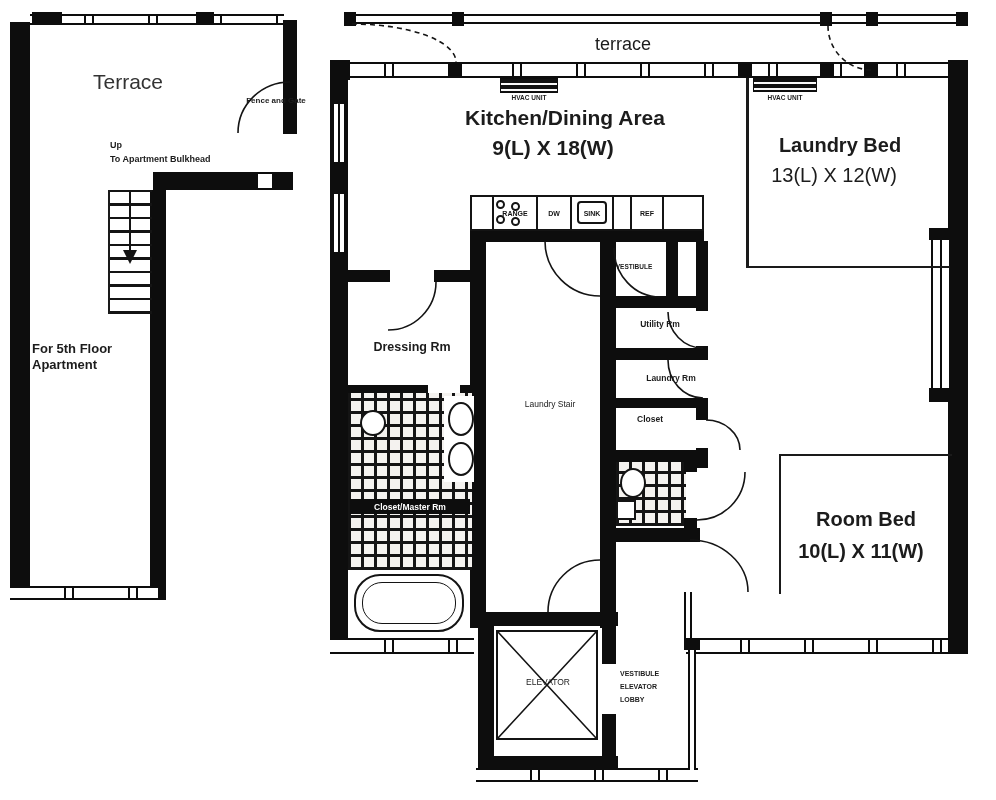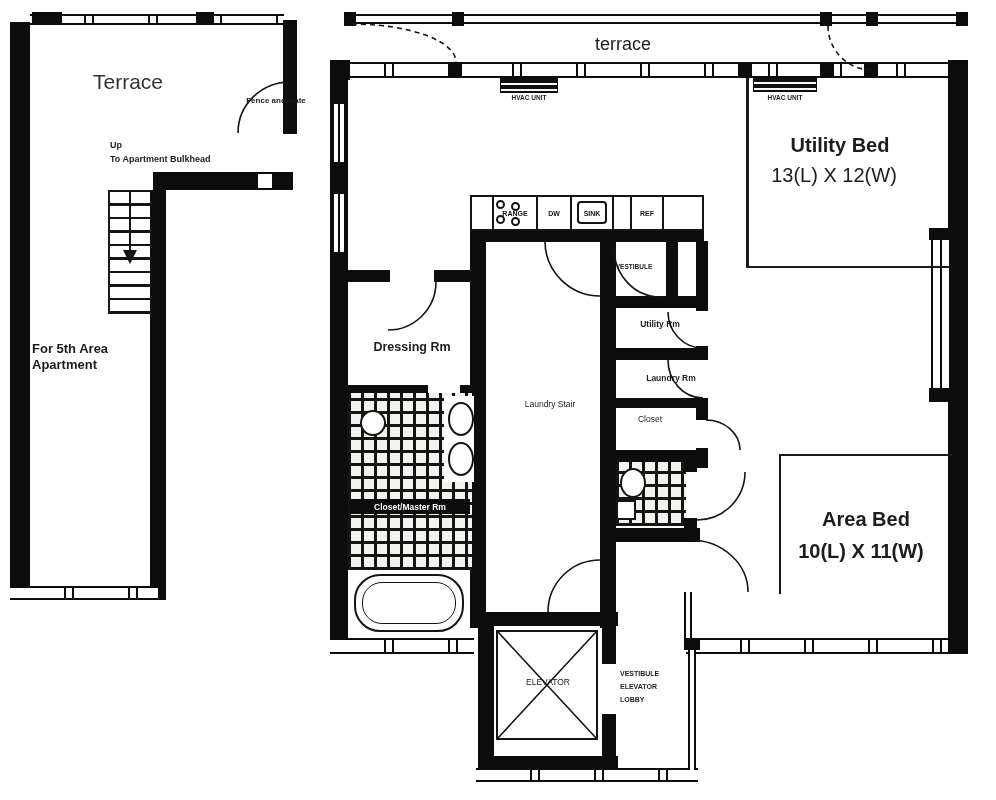--- a/index.html
+++ b/index.html
@@ -142,38 +142,40 @@
   <div class="burner" style="left:496px;top:200px"></div>
   <div class="burner" style="left:511px;top:202px"></div>
   <div class="burner" style="left:496px;top:215px"></div>
   <div class="burner" style="left:511px;top:217px"></div>
   <div class="fixture" style="left:577px;top:201px;width:30px;height:23px;border-width:2.5px;border-radius:4px"></div>
 
   <div class="lbl c" style="left:58px;top:70px;width:140px;font-size:21px;color:#333">Terrace</div>
   <div class="lbl c" style="left:226px;top:96px;width:100px;font-size:8px;font-weight:bold">Fence and Gate</div>
   <div class="lbl" style="left:110px;top:140px;font-size:9px;font-weight:bold">Up</div>
   <div class="lbl" style="left:110px;top:154px;font-size:9px;font-weight:bold">To Apartment Bulkhead</div>
-  <div class="lbl" style="left:32px;top:342px;font-size:13px;font-weight:bold">For 5th Area</div>
+  <div class="lbl" style="left:32px;top:342px;font-size:13px;font-weight:bold">For 5th Floor</div>
   <div class="lbl" style="left:32px;top:358px;font-size:13px;font-weight:bold">Apartment</div>
 
   <div class="lbl c" style="left:578px;top:34px;width:90px;font-size:18px">terrace</div>
   <div class="lbl c" style="left:496px;top:94px;width:66px;font-size:6.5px;font-weight:bold">HVAC UNIT</div>
   <div class="lbl c" style="left:750px;top:94px;width:70px;font-size:6.5px;font-weight:bold">HVAC UNIT</div>
 
-  <div class="lbl c" style="left:752px;top:134px;width:176px;font-size:20px;font-weight:bold">Utility Bed</div>
+  <div class="lbl c" style="left:432px;top:106px;width:266px;font-size:21px;font-weight:bold">Kitchen/Dining Area</div>
+  <div class="lbl c" style="left:428px;top:136px;width:250px;font-size:21px;font-weight:bold">9(L) X 18(W)</div>
+  <div class="lbl c" style="left:752px;top:134px;width:176px;font-size:20px;font-weight:bold">Laundry Bed</div>
   <div class="lbl c" style="left:744px;top:164px;width:180px;font-size:20px;font-weight:normal">13(L) X 12(W)</div>
-  <div class="lbl c" style="left:778px;top:508px;width:176px;font-size:20px;font-weight:bold">Area Bed</div>
+  <div class="lbl c" style="left:778px;top:508px;width:176px;font-size:20px;font-weight:bold">Room Bed</div>
   <div class="lbl c" style="left:768px;top:540px;width:186px;font-size:20px;font-weight:bold">10(L) X 11(W)</div>
 
   <div class="lbl c" style="left:352px;top:340px;width:120px;font-size:12.5px;font-weight:bold">Dressing Rm</div>
   <div class="lbl c" style="left:505px;top:400px;width:90px;font-size:8.5px">Laundry Stair</div>
   <div class="lbl c" style="left:600px;top:263px;width:68px;font-size:6.5px;font-weight:bold">VESTIBULE</div>
   <div class="lbl c" style="left:612px;top:320px;width:96px;font-size:8.5px;font-weight:bold">Utility Rm</div>
   <div class="lbl c" style="left:623px;top:374px;width:96px;font-size:8.5px;font-weight:bold">Laundry Rm</div>
-  <div class="lbl c" style="left:602px;top:415px;width:96px;font-size:8.5px;font-weight:normal">Closet</div>
+  <div class="lbl c" style="left:602px;top:415px;width:96px;font-size:8.5px;font-weight:bold">Closet</div>
 
   <div class="strip" style="left:350px;top:499px;width:120px;height:15px">
     <span>Closet/Master Rm</span>
     </div>
 
   <div class="lbl c" style="left:498px;top:678px;width:100px;font-size:8.5px">ELEVATOR</div>
   <div class="lbl" style="left:620px;top:670px;font-size:7px;font-weight:bold">VESTIBULE</div>
   <div class="lbl" style="left:620px;top:683px;font-size:7px;font-weight:bold">ELEVATOR</div>
   <div class="lbl" style="left:620px;top:696px;font-size:7px;font-weight:bold">LOBBY</div>
 

